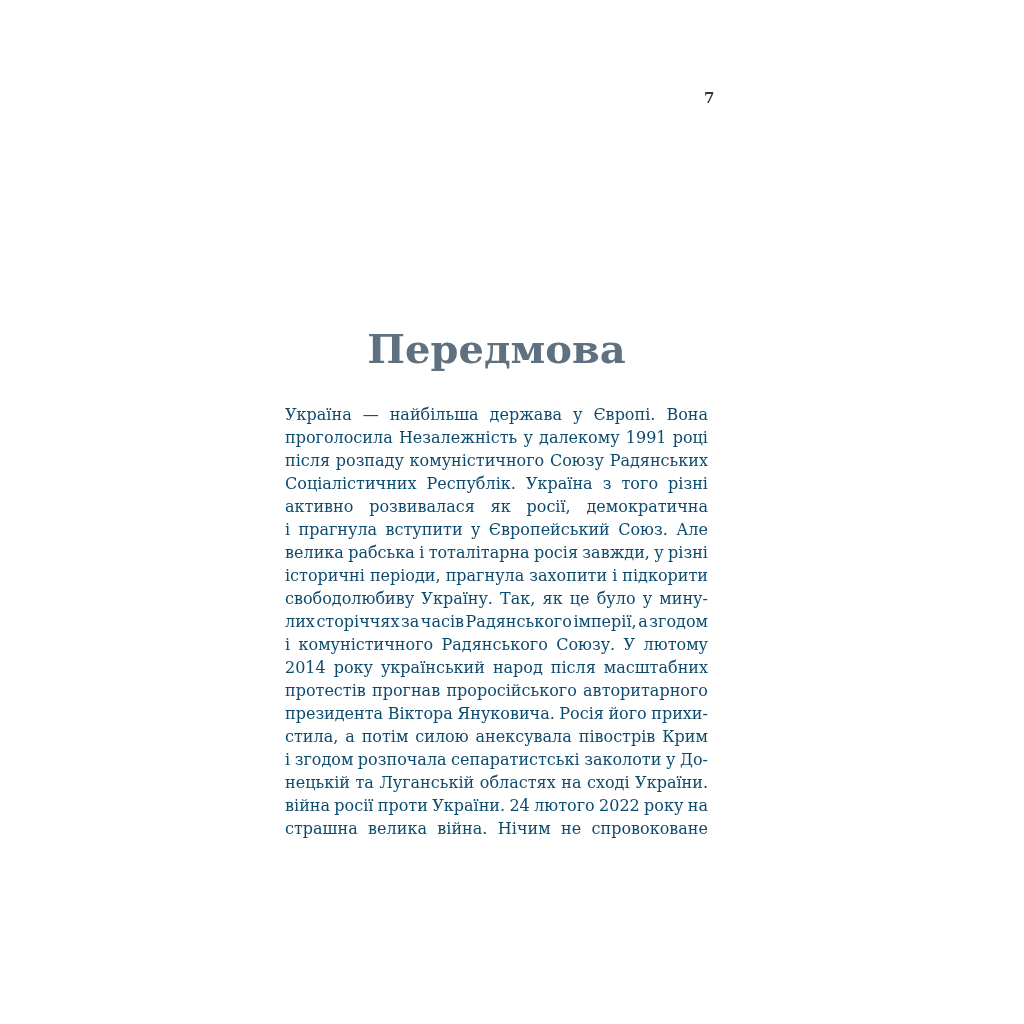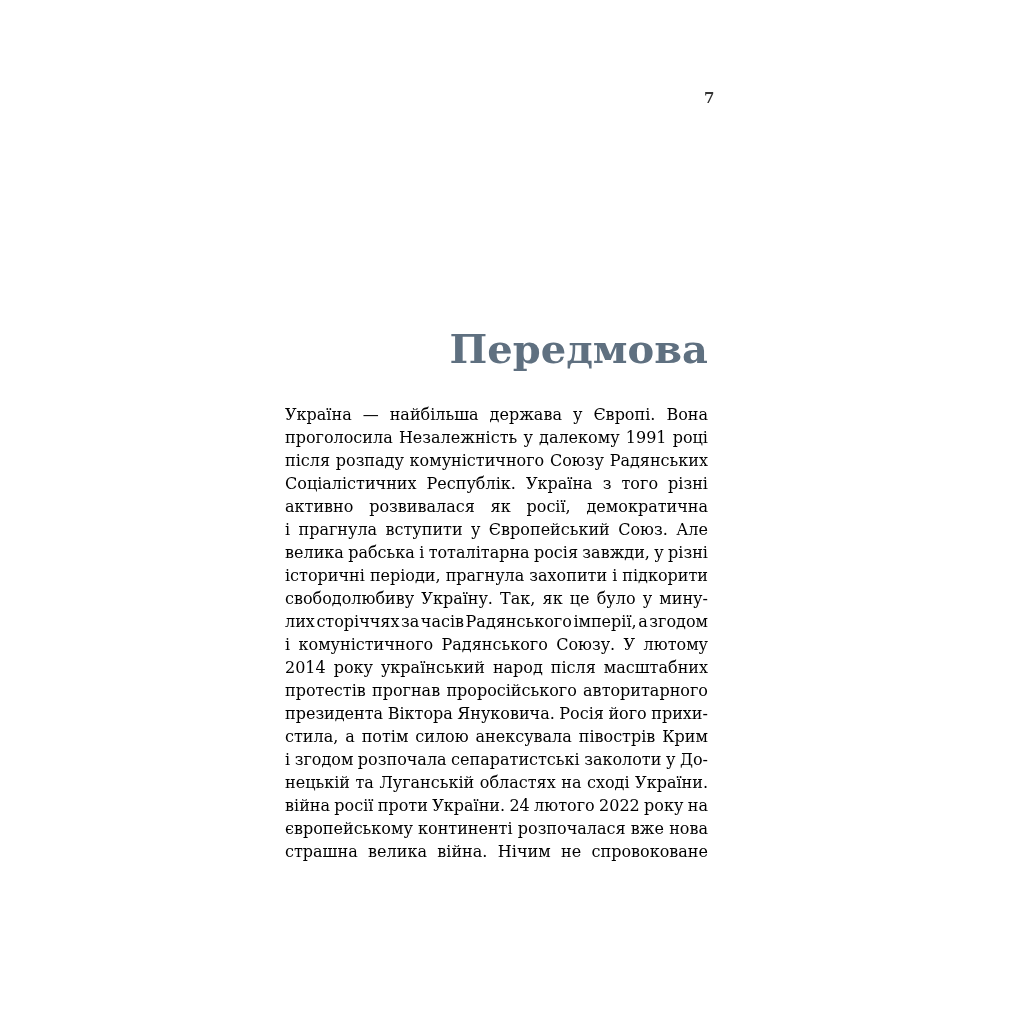--- a/index.html
+++ b/index.html
@@ -24,21 +24,21 @@
     font-size: 15px;
     font-weight: bold;
     color: #333333;
     letter-spacing: 0.5px;
   }
   .chapter-title {
     position: absolute;
     top: 324px;
     left: 285px;
     width: 423px;
-    text-align: right;
+    text-align: center;
     font-size: 40px;
     font-weight: bold;
     line-height: 50px;
     color: #5f7080;
   }
   .body-text {
     position: absolute;
     top: 403px;
     left: 285px;
     width: 423px;
@@ -61,21 +61,21 @@
 </style>
 </head>
 <body>
 
 <div class="page" style="background: rgb(255, 255, 255);">
 
   <div class="folio" style="color: rgb(51, 51, 51);">7</div>
 
   <h1 class="chapter-title" style="margin: 0px; color: rgb(95, 112, 128);">Передмова</h1>
 
-  <div class="body-text" style="color: #000000;">
+  <div class="body-text" style="color: #0c4a6e;">
       <div class="line">
         <span class="word">Україна</span>
         <span class="word">—</span>
         <span class="word">найбільша</span>
         <span class="word">держава</span>
         <span class="word">у</span>
         <span class="word">Європі.</span>
         <span class="word">Вона</span>
       </div>
       <div class="line">
@@ -217,27 +217,20 @@
         <span class="word">росії</span>
         <span class="word">проти</span>
         <span class="word">України.</span>
         <span class="word">24</span>
         <span class="word">лютого</span>
         <span class="word">2022</span>
         <span class="word">року</span>
         <span class="word">на</span>
       </div>
       <div class="line">
-        <span class="word">європейському</span>
-        <span class="word">континенті</span>
-        <span class="word">розпочалася</span>
-        <span class="word">вже</span>
-        <span class="word">нова</span>
-      </div>
-      <div class="line">
         <span class="word">страшна</span>
         <span class="word">велика</span>
         <span class="word">війна.</span>
         <span class="word">Нічим</span>
         <span class="word">не</span>
         <span class="word">спровоковане</span>
       </div>
     </div>
 
 </div>

